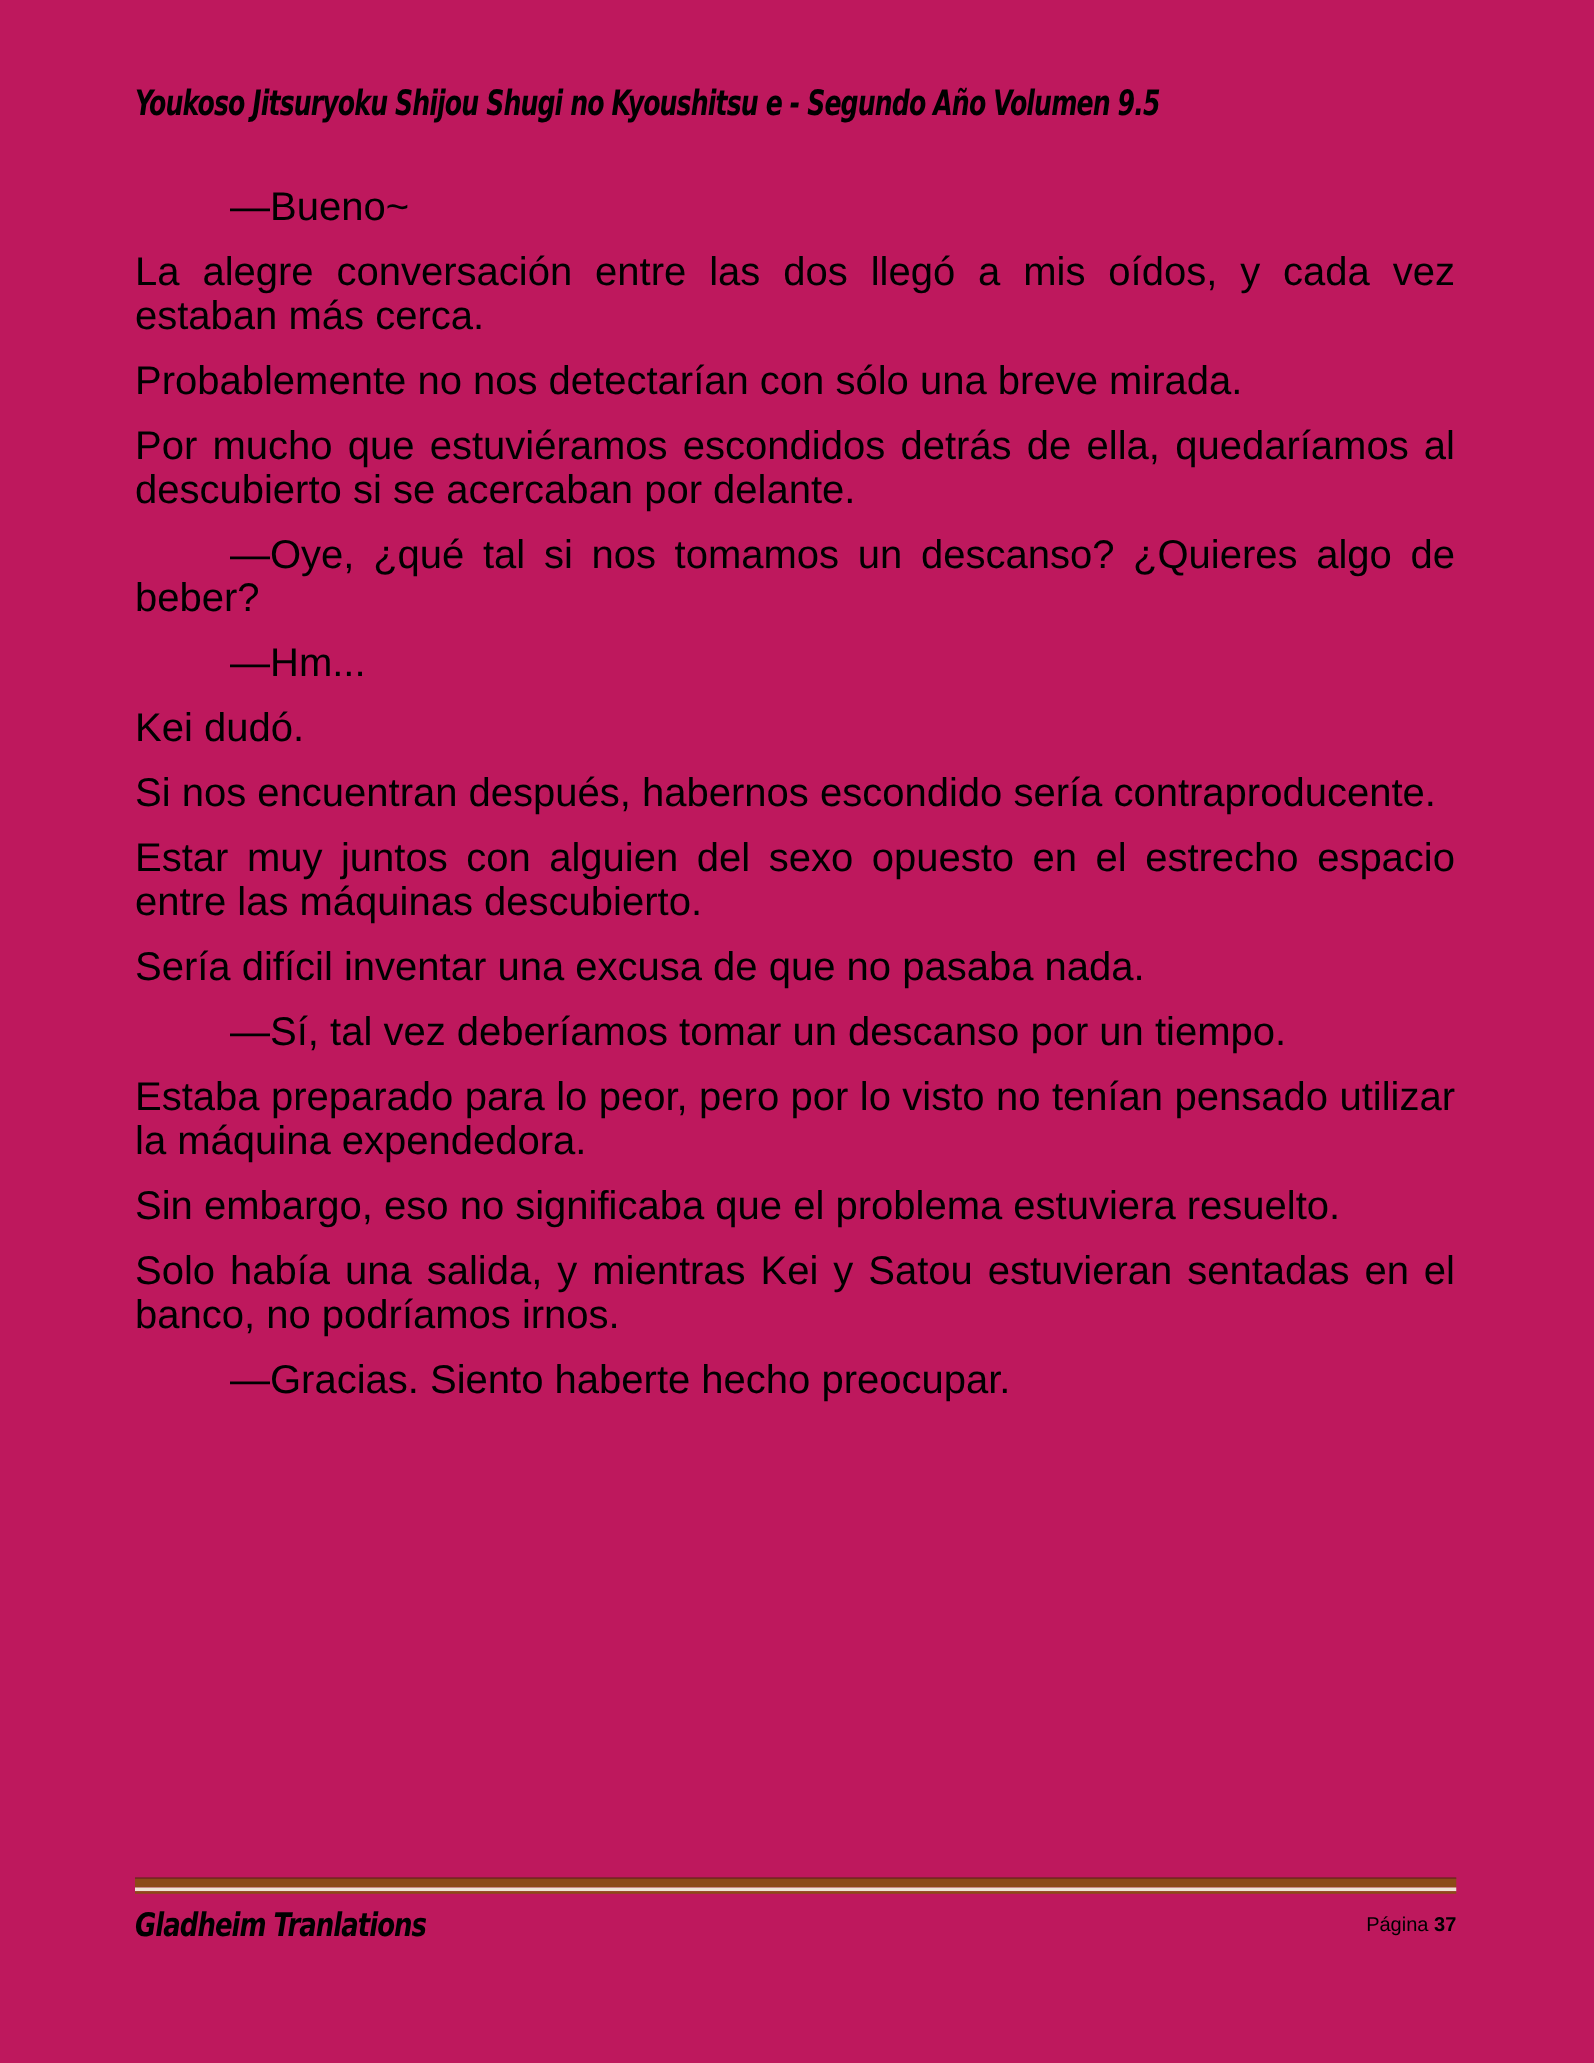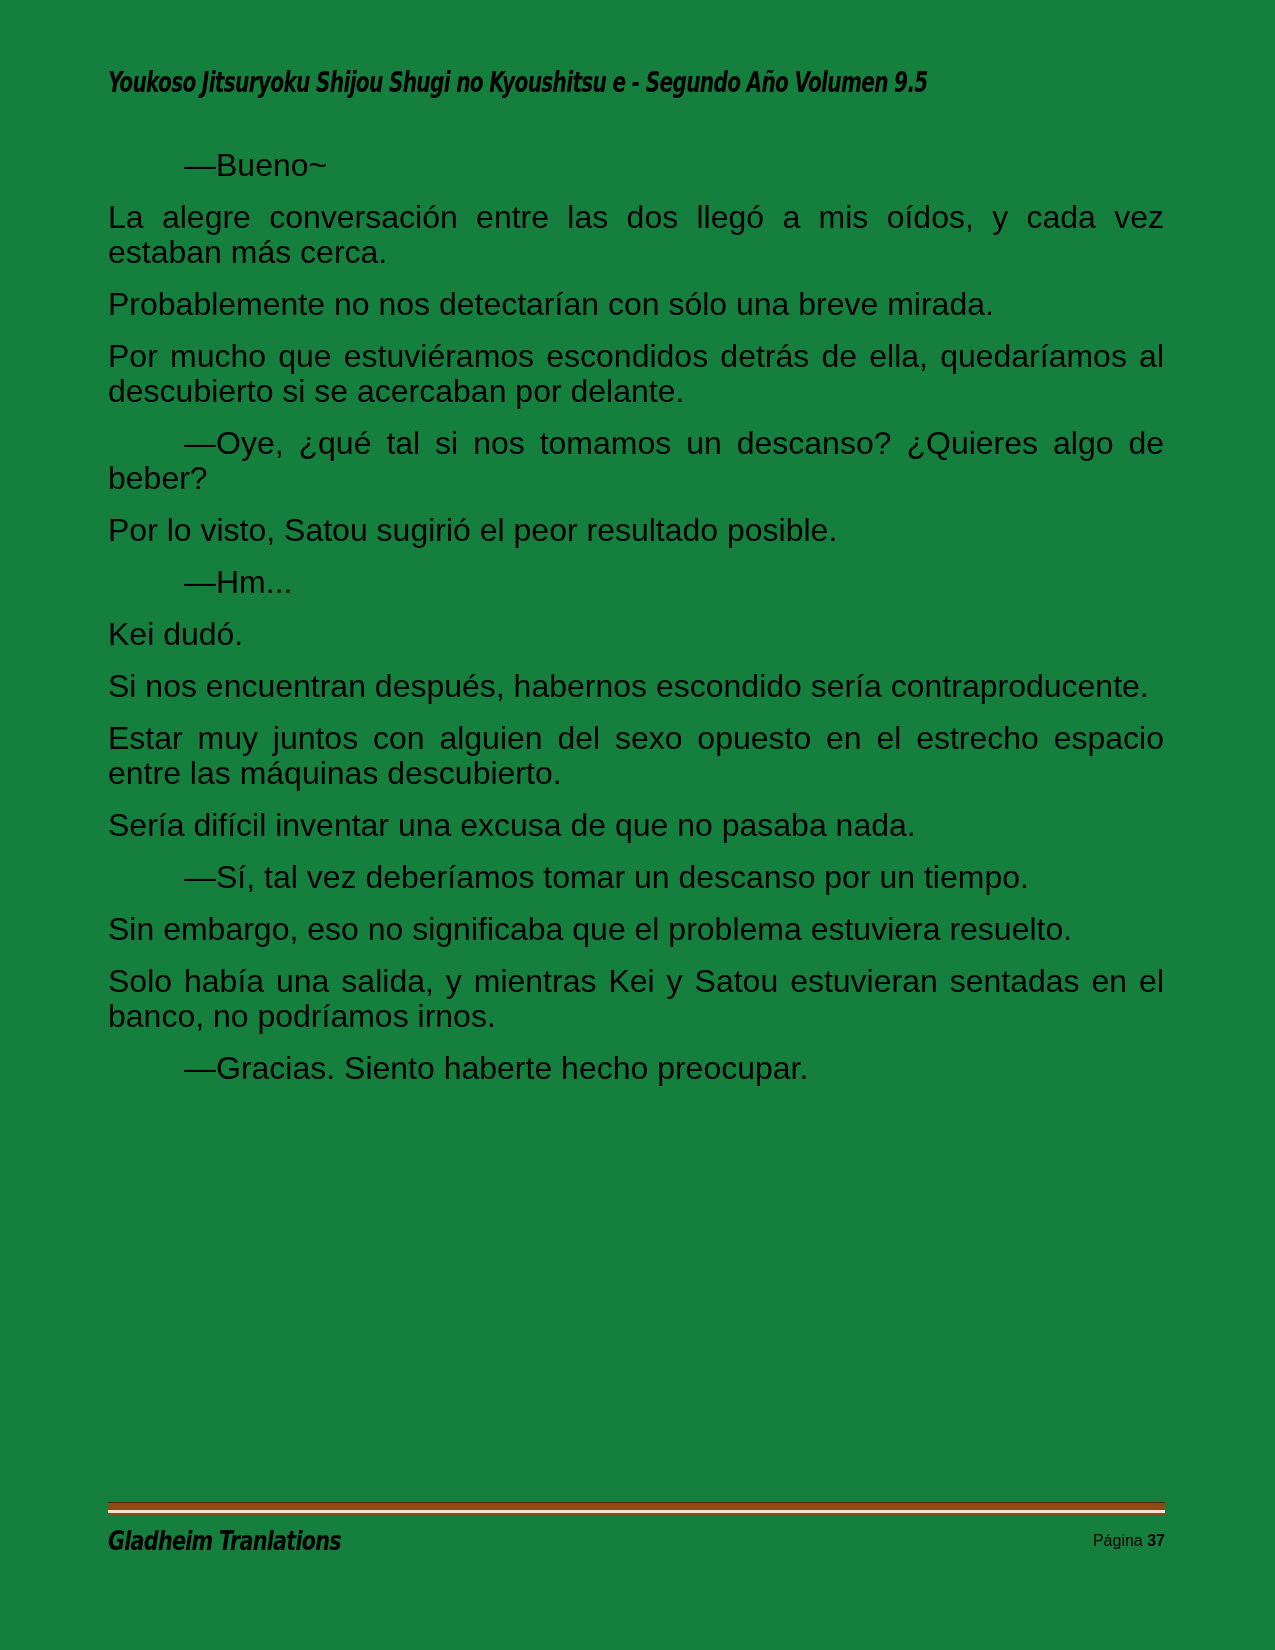--- a/index.html
+++ b/index.html
@@ -1,20 +1,20 @@
 <!DOCTYPE html>
 <html style="--rule-brown: #8c4a17; --rule-dark: #53290c; --rule-cream: #efe3d4;"><head>
 <meta charset="utf-8">
 <style>
   html, body { margin: 0; padding: 0; background: #ffffff; }
   .page {
     position: relative;
     width: 1275px;
     height: 1650px;
-    background: #15803d;
+    background: #be185d;
     overflow: hidden;
     font-family: "Liberation Sans", sans-serif;
     color: #000000;
   }
 
   
   .header {
     position: absolute;
     top: 66px;
     left: 108px;
@@ -96,27 +96,27 @@
   <div class="header">
     <span class="header-title">Youkoso Jitsuryoku Shijou Shugi no Kyoushitsu e - Segundo Año Volumen 9.5</span>
   </div>
 
   <div class="content" id="content">
       <p class="para indent">—Bueno~</p>
       <p class="para">La alegre conversación entre las dos llegó a mis oídos, y cada vez estaban más cerca.</p>
       <p class="para">Probablemente no nos detectarían con sólo una breve mirada.</p>
       <p class="para">Por mucho que estuviéramos escondidos detrás de ella, quedaríamos al descubierto si se acercaban por delante.</p>
       <p class="para indent">—Oye, ¿qué tal si nos tomamos un descanso? ¿Quieres algo de beber?</p>
-      <p class="para">Por lo visto, Satou sugirió el peor resultado posible.</p>
       <p class="para indent">—Hm...</p>
       <p class="para">Kei dudó.</p>
       <p class="para">Si nos encuentran después, habernos escondido sería contraproducente.</p>
       <p class="para">Estar muy juntos con alguien del sexo opuesto en el estrecho espacio entre las máquinas descubierto.</p>
       <p class="para">Sería difícil inventar una excusa de que no pasaba nada.</p>
       <p class="para indent">—Sí, tal vez deberíamos tomar un descanso por un tiempo.</p>
+      <p class="para">Estaba preparado para lo peor, pero por lo visto no tenían pensado utilizar la máquina expendedora.</p>
       <p class="para">Sin embargo, eso no significaba que el problema estuviera resuelto.</p>
       <p class="para">Solo había una salida, y mientras Kei y Satou estuvieran sentadas en el banco, no podríamos irnos.</p>
       <p class="para indent">—Gracias. Siento haberte hecho preocupar.</p>
     </div>
 
   <div class="footer-rule">
     <div class="bar-thick"></div>
     <div class="bar-gap"></div>
     <div class="bar-thin"></div>
   </div>

